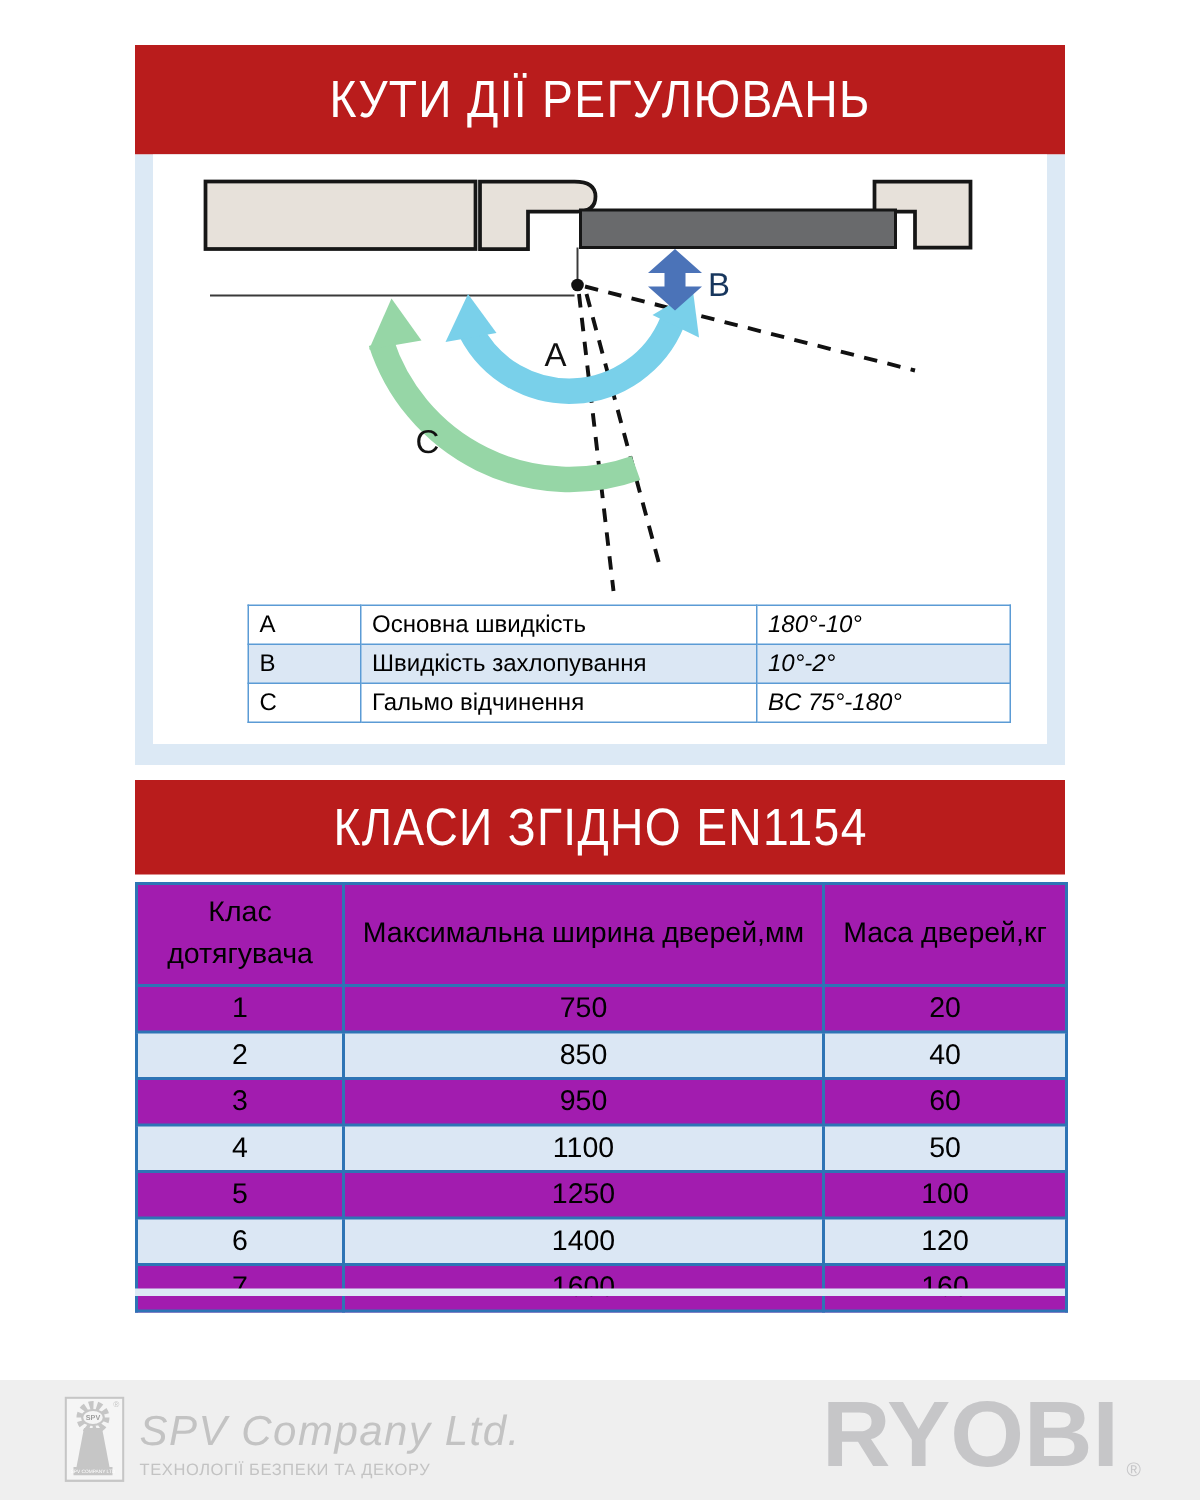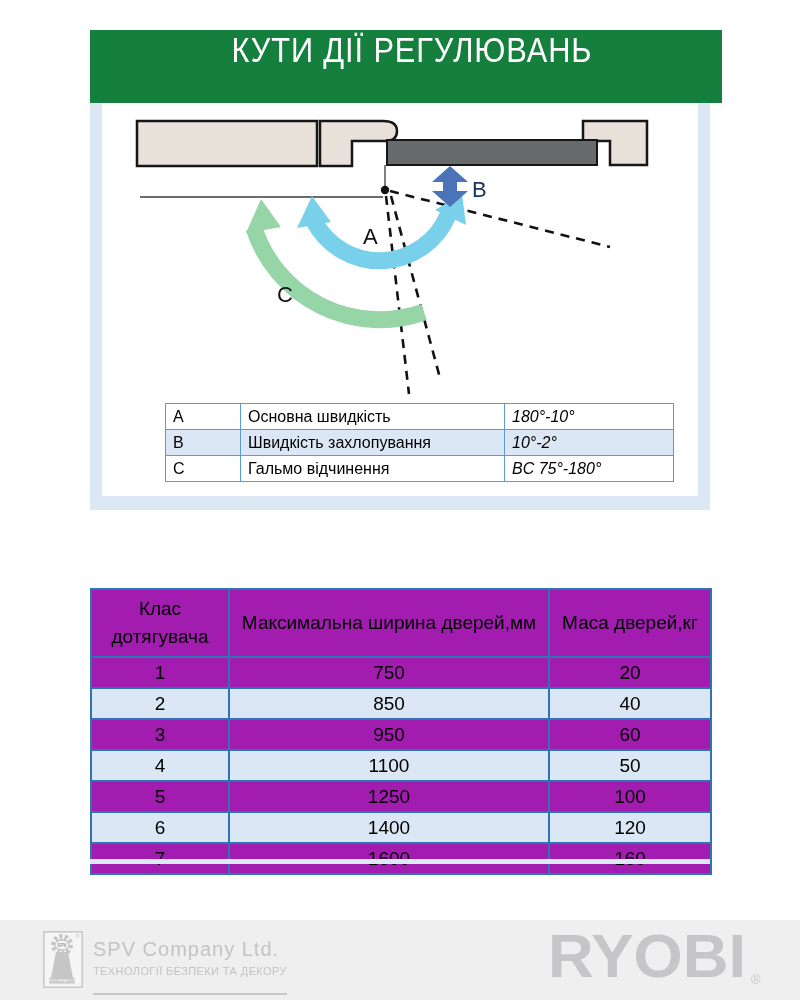--- a/index.html
+++ b/index.html
@@ -1,21 +1,21 @@
 <!DOCTYPE html>
 <html><head>
 <meta charset="utf-8">
 <style>
   html,body{margin:0;padding:0;background:#ffffff;}
   .page{position:relative;width:800px;height:1000px;background:#ffffff;overflow:hidden;
         font-family:"Liberation Sans", sans-serif;}
 
   
-  .band{position:absolute;left:90px;width:620px;background:#15803d;color:#ffffff;
-        display:flex;justify-content:center;padding-left:12px;}
+  .band{position:absolute;left:90px;width:620px;background:#b91c1c;color:#ffffff;
+        display:flex;align-items:center;justify-content:center;}
   .band1{top:30px;height:73px;}
   .band2{top:520px;height:63px;}
   .band .t{display:inline-block;font-size:35px;letter-spacing:1px;transform:scaleX(0.88);white-space:nowrap;}
 
   
   .p1-frame{position:absolute;left:90px;top:103px;width:620px;height:407px;background:#dce9f5;}
   .p1-white{position:absolute;left:102px;top:103px;width:596px;height:393px;background:#ffffff;}
   .diagram-svg{position:absolute;left:102px;top:103px;}
 
   
@@ -35,21 +35,21 @@
   .cls-table .hrow td{height:66px;line-height:1.45;}
   .cls-table .drow td{height:29px;}
   .cls-table col.k1{width:138px;} .cls-table col.k2{width:320px;} .cls-table col.k3{width:162px;}
   .cls-table tr.shade td{background:#dbe7f4;}
   .strip{position:absolute;left:90px;top:859px;width:620px;height:5px;background:#dce9f5;}
 
   
   .footer{position:absolute;left:0;top:920px;width:800px;height:80px;background:#efefef;}
   .spv-emblem{position:absolute;left:43px;top:11px;}
   .spv-text{position:absolute;left:93px;top:18px;color:#c3c3c3;}
-  .spv-name{font-size:20px;letter-spacing:1px;white-space:nowrap;}
+  .spv-name{font-size:28px;letter-spacing:1px;white-space:nowrap;font-style:italic;}
   .spv-tagline{display:inline-block;font-size:11px;letter-spacing:0.4px;margin-top:3px;
                padding-bottom:16px;border-bottom:2px solid #c9c9c9;white-space:nowrap;}
   .ryobi{position:absolute;left:548px;top:6px;}
 </style>
 </head>
 <body>
 
 <div class="page">
 
   <div class="band band1">
@@ -102,20 +102,23 @@
         <td class="c3">10°-2°</td>
       </tr>
       <tr>
         <td class="c1">C</td>
         <td class="c2">Гальмо відчинення</td>
         <td class="c3">BC 75°-180°</td>
       </tr>
     </tbody>
   </table>
 
+  <div class="band band2">
+    <span class="t">КЛАСИ ЗГІДНО EN1154</span>
+  </div>
 
   <table class="cls-table">
     <colgroup>
         <col class="k1">
         <col class="k2">
         <col class="k3">
       </colgroup>
     <tbody>
       <tr class="hrow">
         <td>Клас дотягувача</td>

